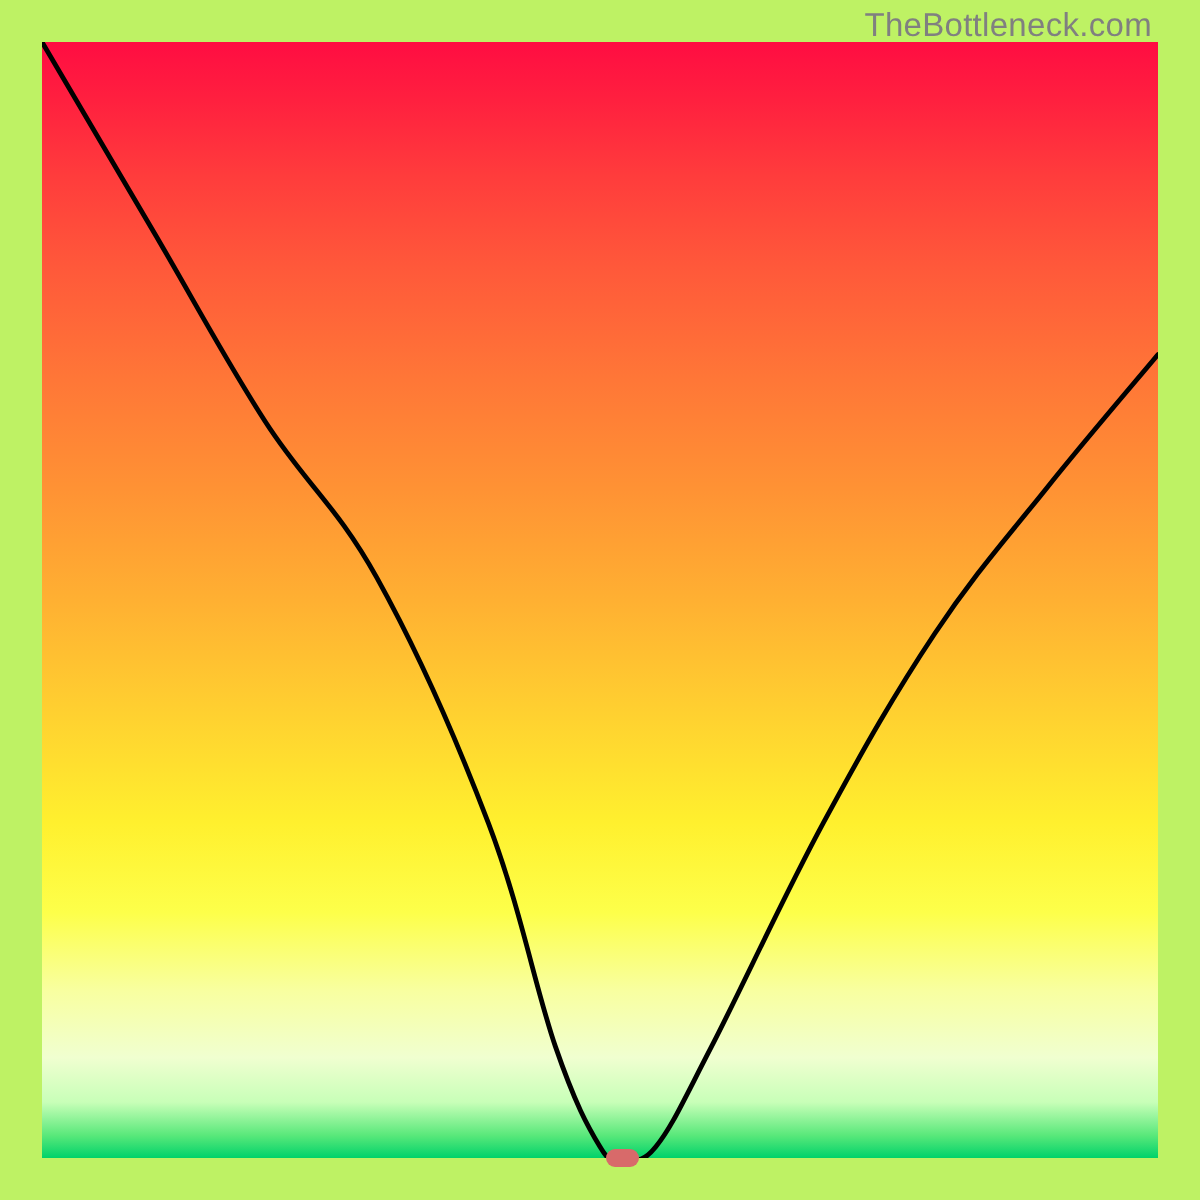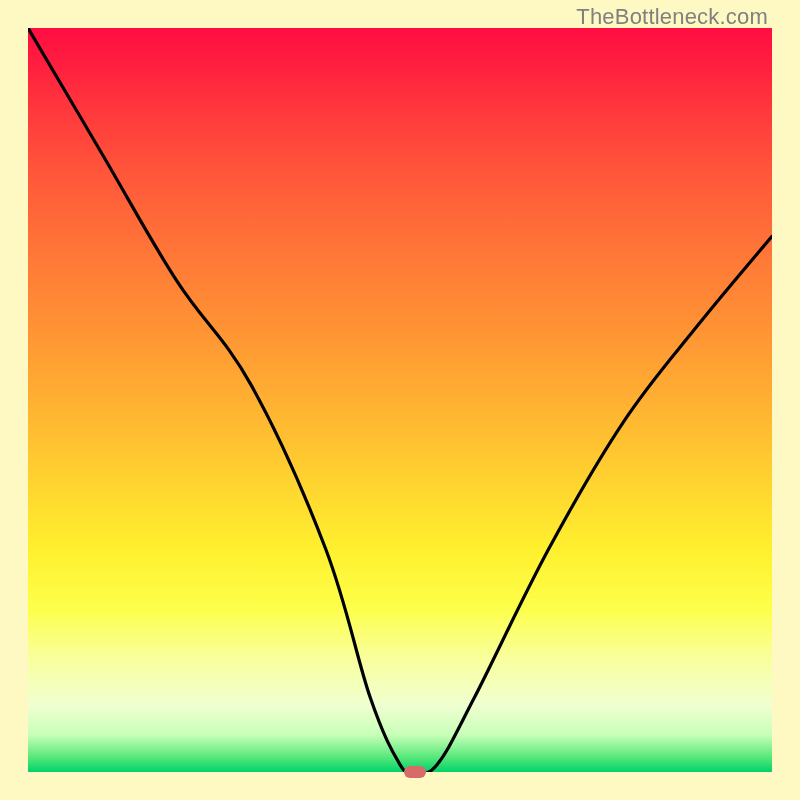--- a/index.html
+++ b/index.html
@@ -8,21 +8,21 @@
     width: 800px;
     height: 800px;
     background: #000;
     overflow: hidden;
     font-family: Arial, Helvetica, sans-serif;
   }
   .chart-container {
     position: relative;
     width: 800px;
     height: 800px;
-    background: #fef9c3;
+    background: #bef264;
   }
   .plot-area {
     position: absolute;
     left: 28px;
     top: 28px;
     width: 744px;
     height: 744px;
     
     background: linear-gradient(to bottom,
       #ff0d42 0%,

